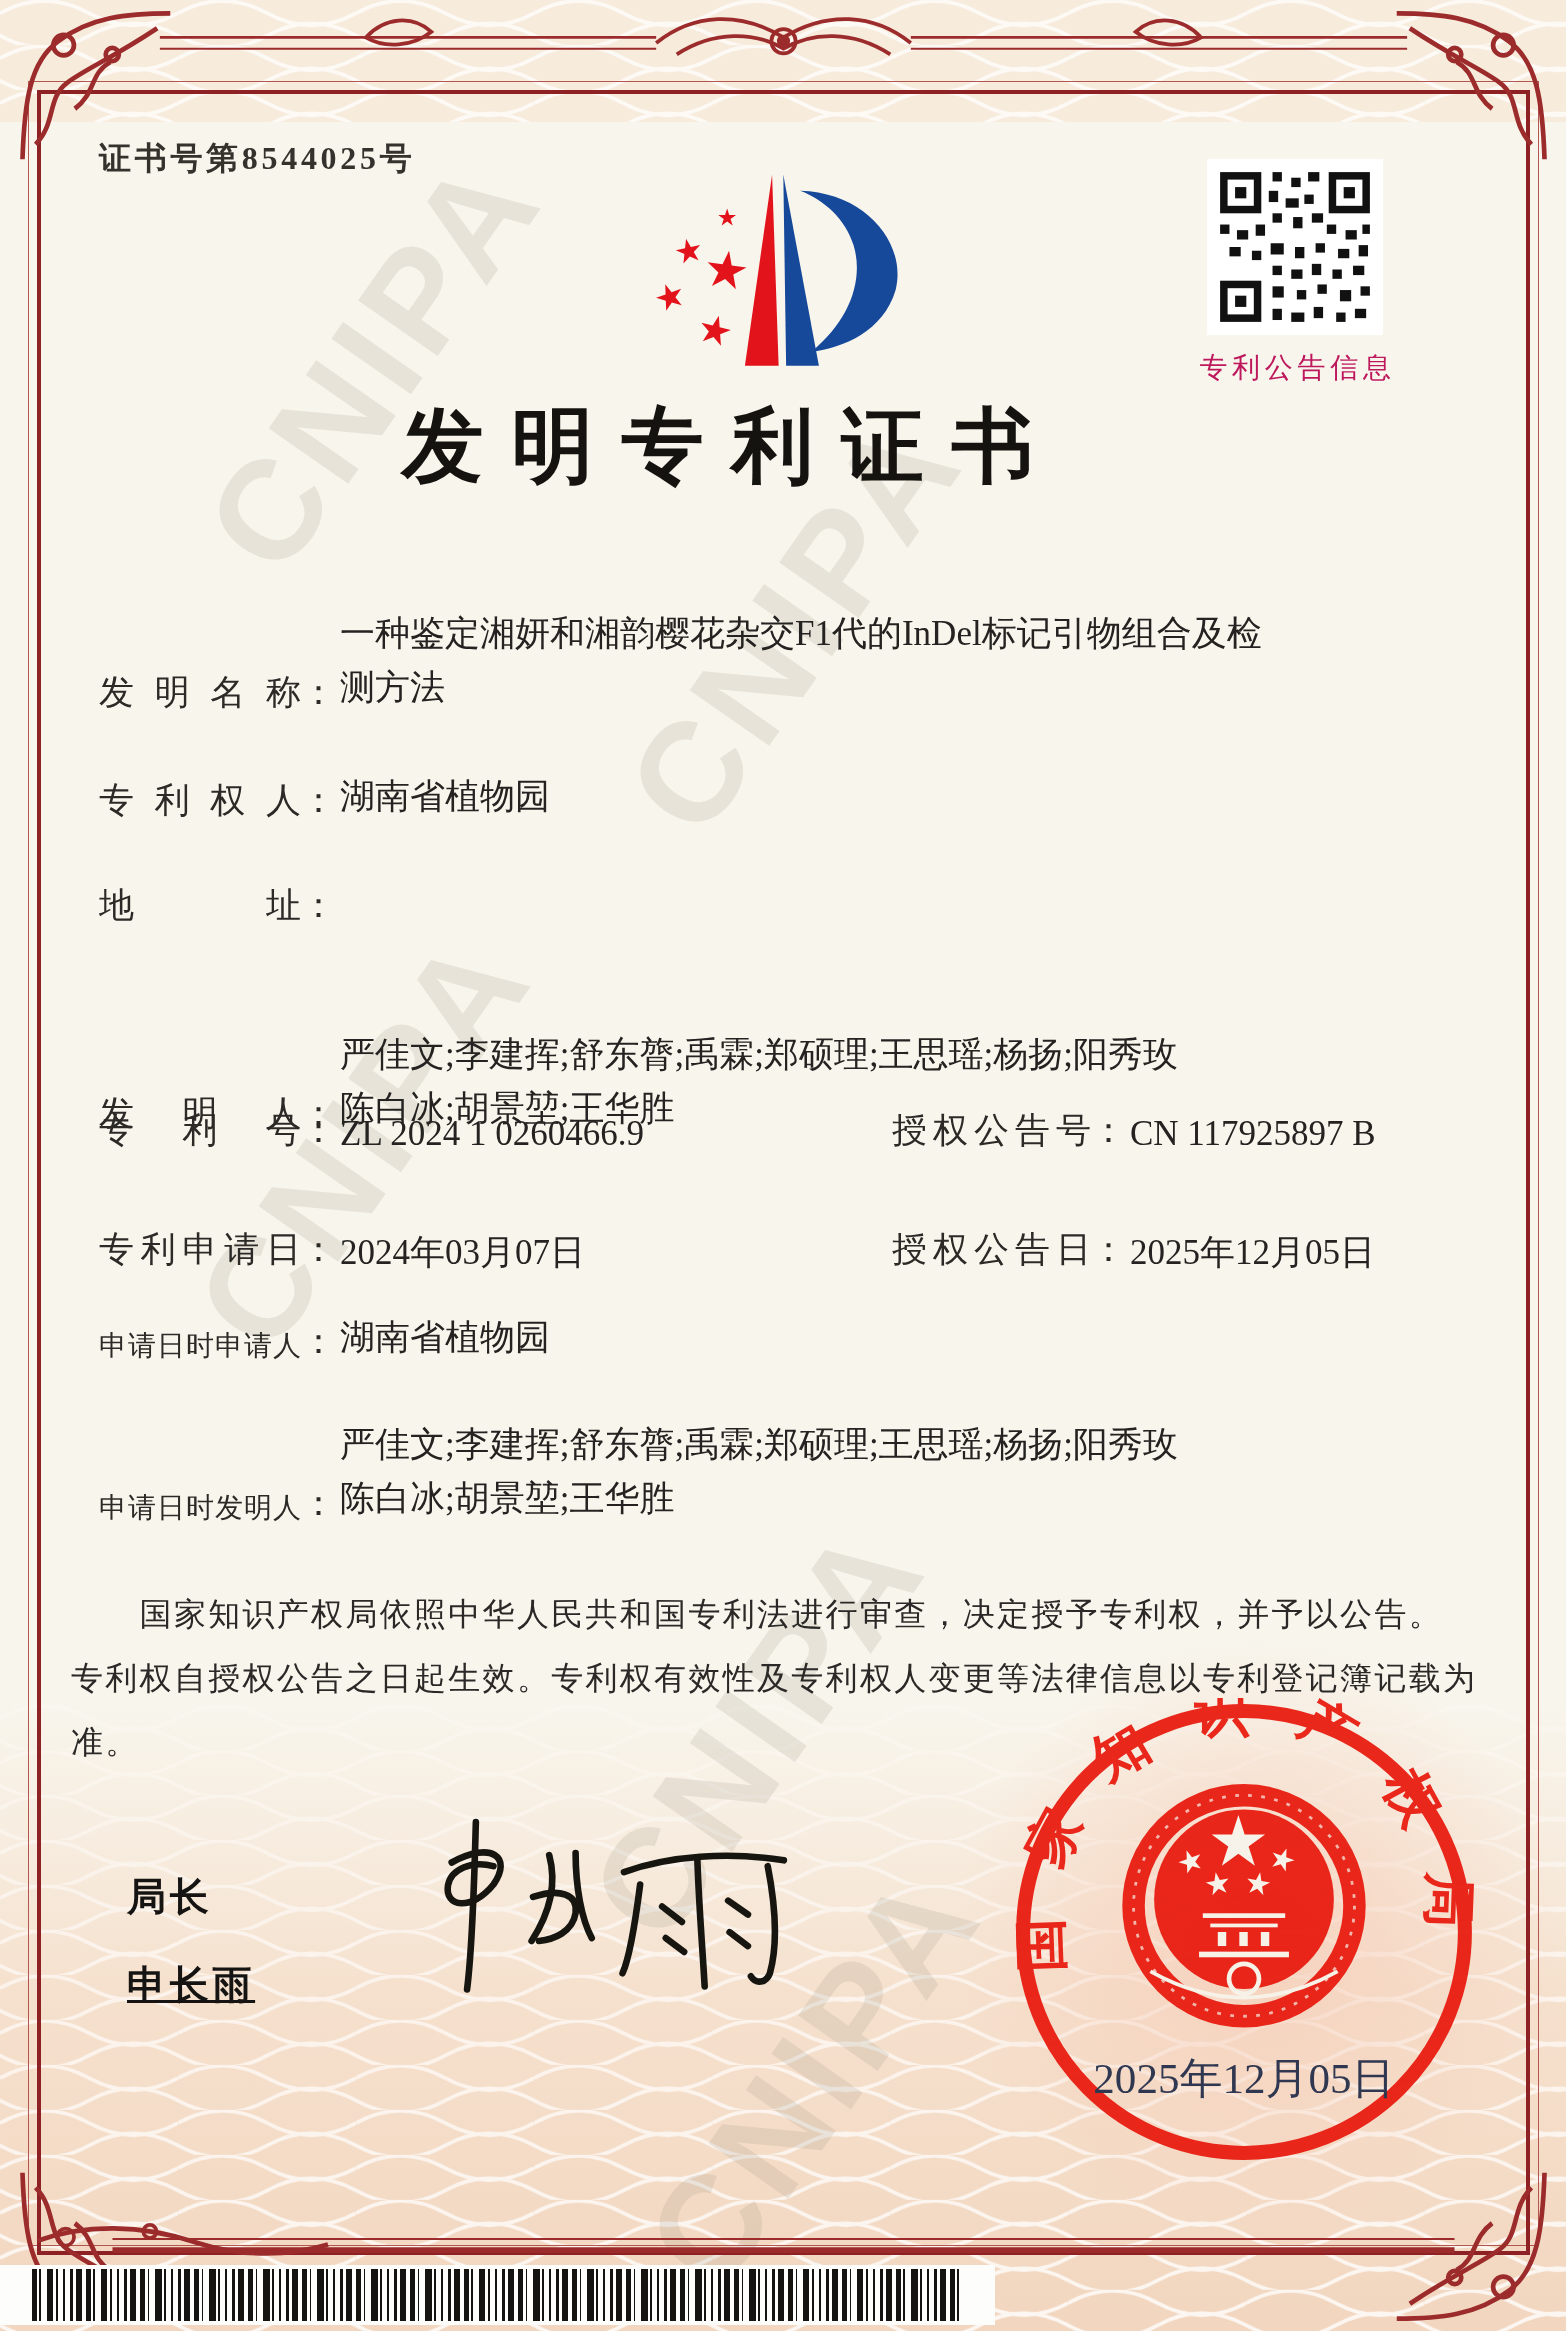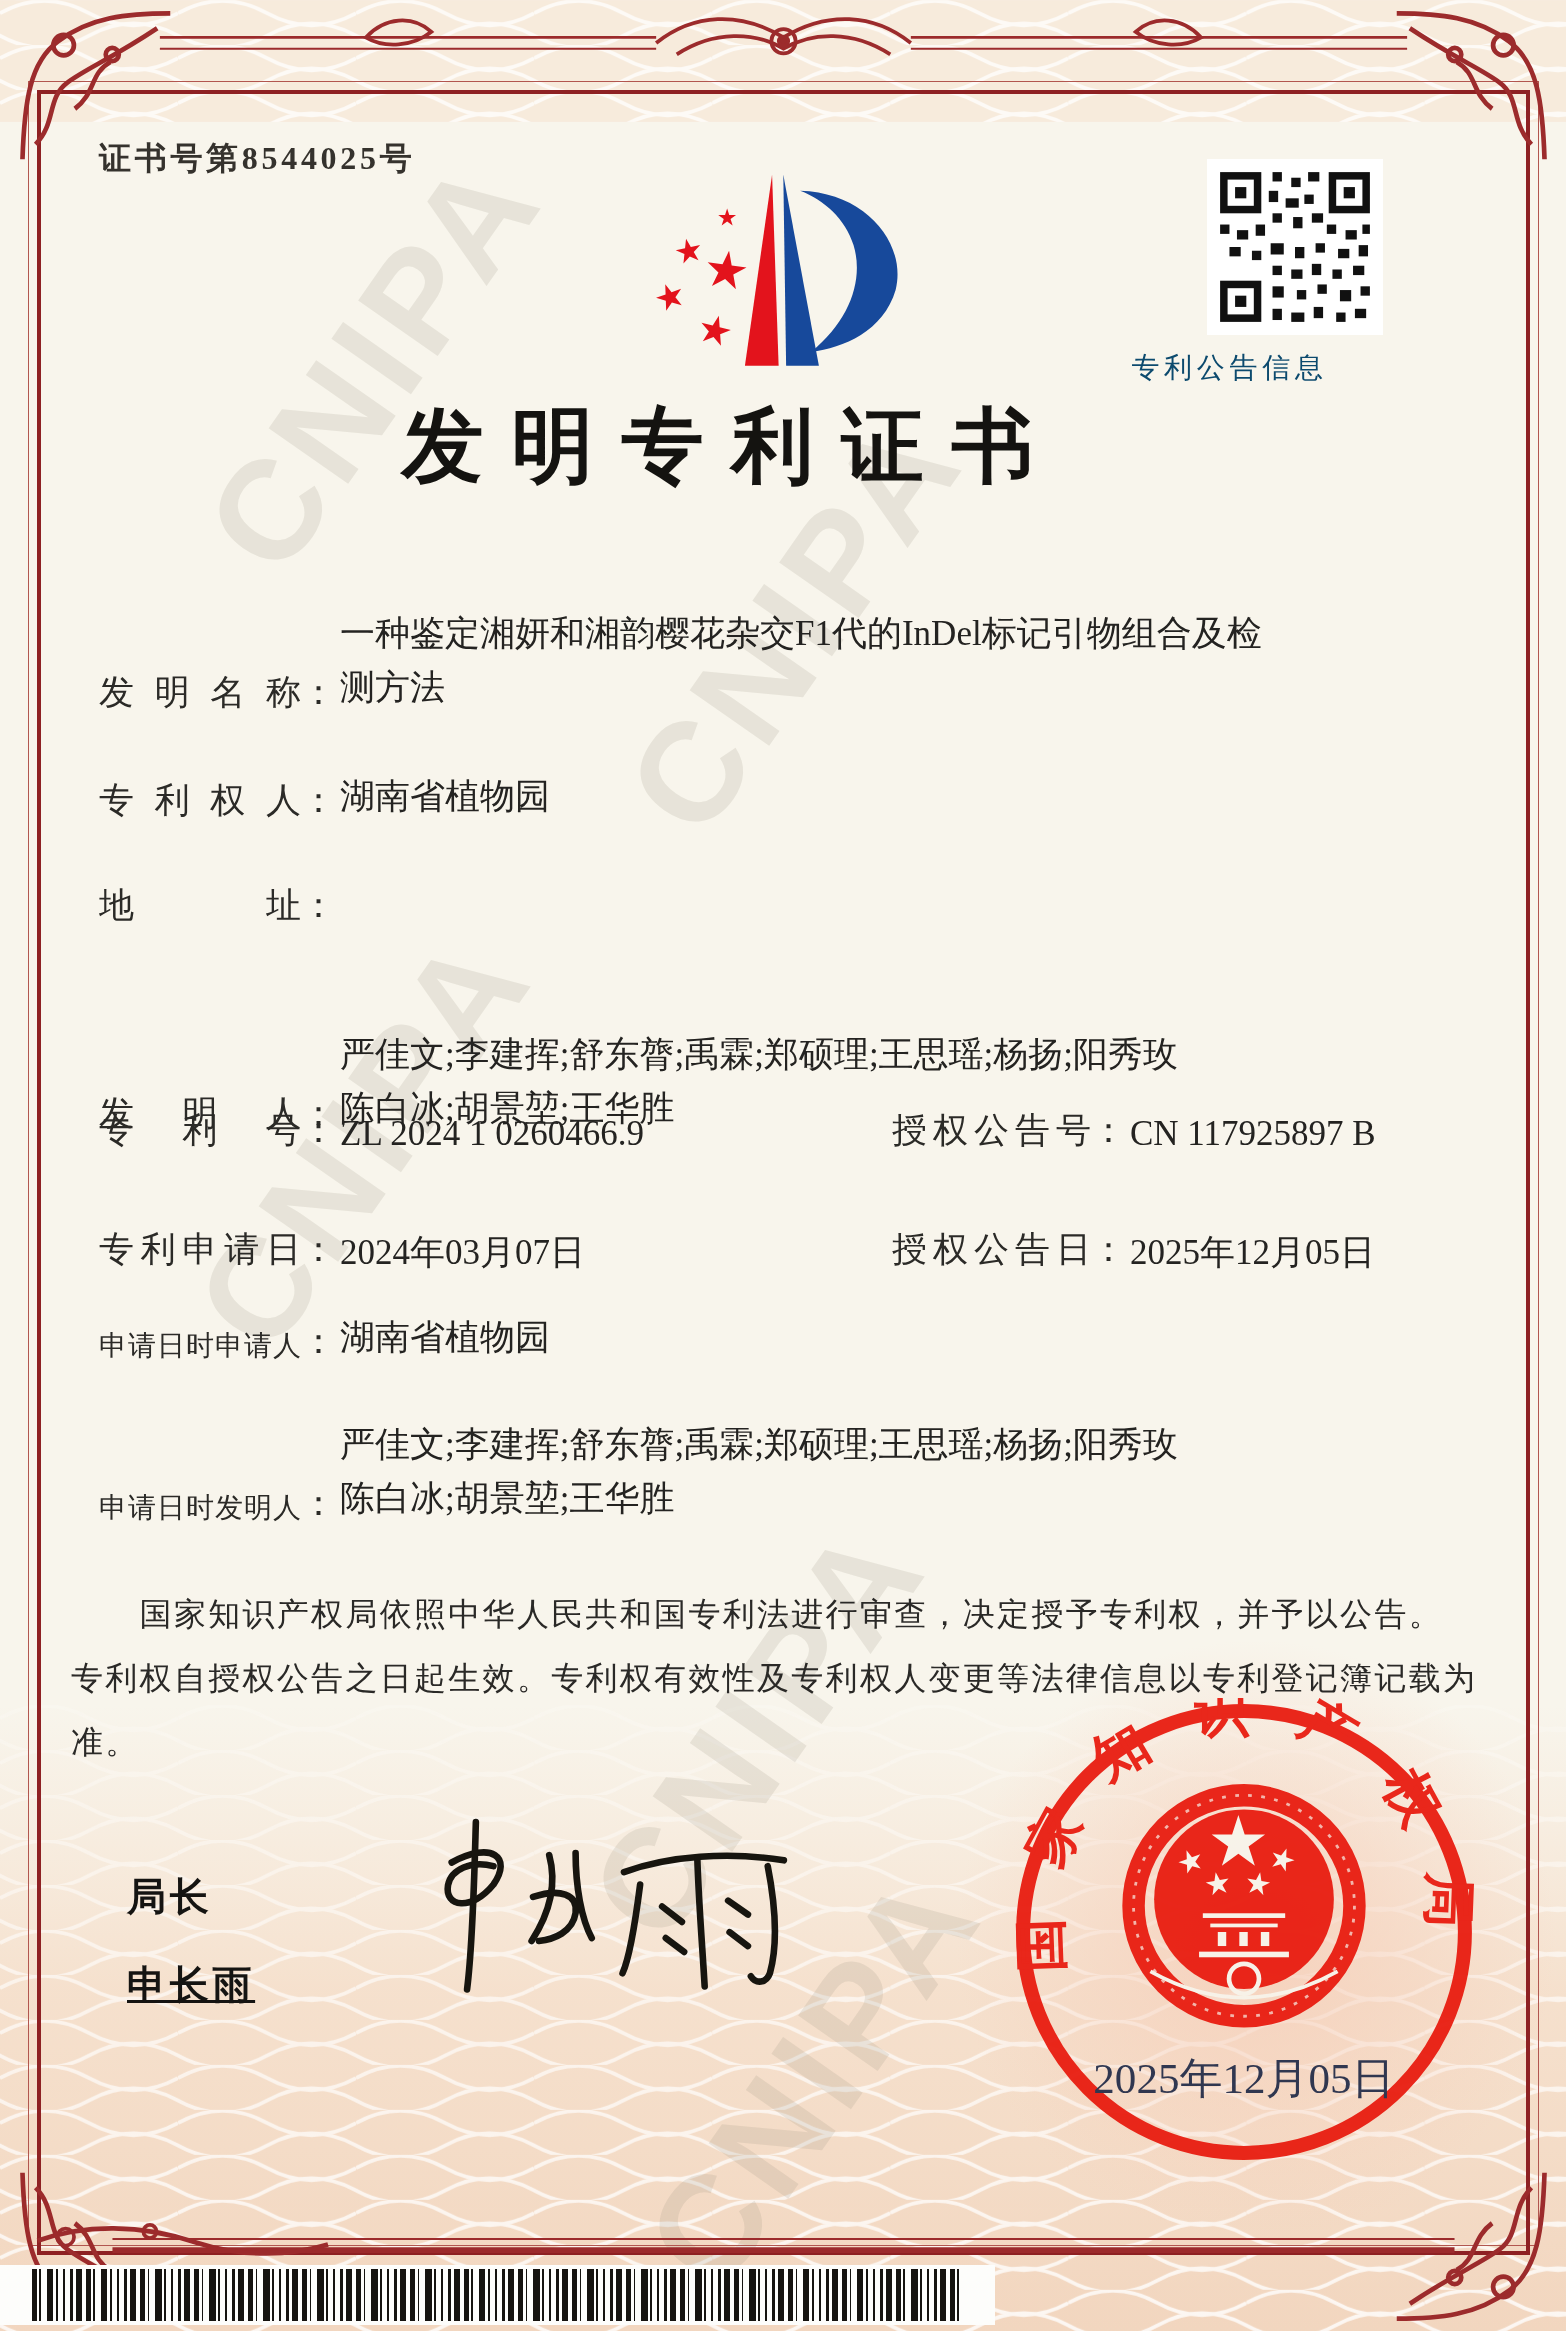--- a/index.html
+++ b/index.html
@@ -20,21 +20,21 @@
   
   .frame-outer{position:absolute;left:28px;right:28px;top:81px;bottom:86px;border:1.9px solid #b2564f;}
   .frame-inner{position:absolute;left:37px;right:37px;top:90px;bottom:77px;border:4.7px solid #8e2123;}
   .corner{position:absolute;width:159px;height:159px;}
   .topband{position:absolute;left:0;top:0;width:1567px;height:103px;}
   .bottomband{position:absolute;left:0;top:2222px;width:1567px;height:47px;}
   
   .certno{position:absolute;left:99px;top:137px;font-size:32px;letter-spacing:3.7px;color:#35322d;font-weight:bold;}
   .logo{position:absolute;left:626px;top:142px;}
   .qrwrap{position:absolute;left:1207px;top:159px;width:176px;height:176px;background:#fff;padding:0;}
-  .qrcap{position:absolute;left:1122px;top:349px;width:215px;text-align:center;font-size:28px;letter-spacing:4.7px;color:#0c4a6e;}
+  .qrcap{position:absolute;left:1190px;top:349px;width:215px;text-align:center;font-size:28px;letter-spacing:4.7px;color:#be185d;}
   .title{
     position:absolute;left:0;top:392px;width:100%;text-align:center;
     font-size:82px;font-weight:bold;letter-spacing:28px;color:#141310;
     transform:translateX(-52px);
   }
   
   .row{position:absolute;left:99px;right:66px;display:flex;align-items:flex-end;font-size:35px;}
   .lbl{flex:0 0 202px;text-align:justify;text-align-last:justify;color:#2b2a27;}
   .sm .lbl{font-size:28px;padding-top:4.7px;}
   .colon{flex:0 0 39px;color:#2b2a27;}

